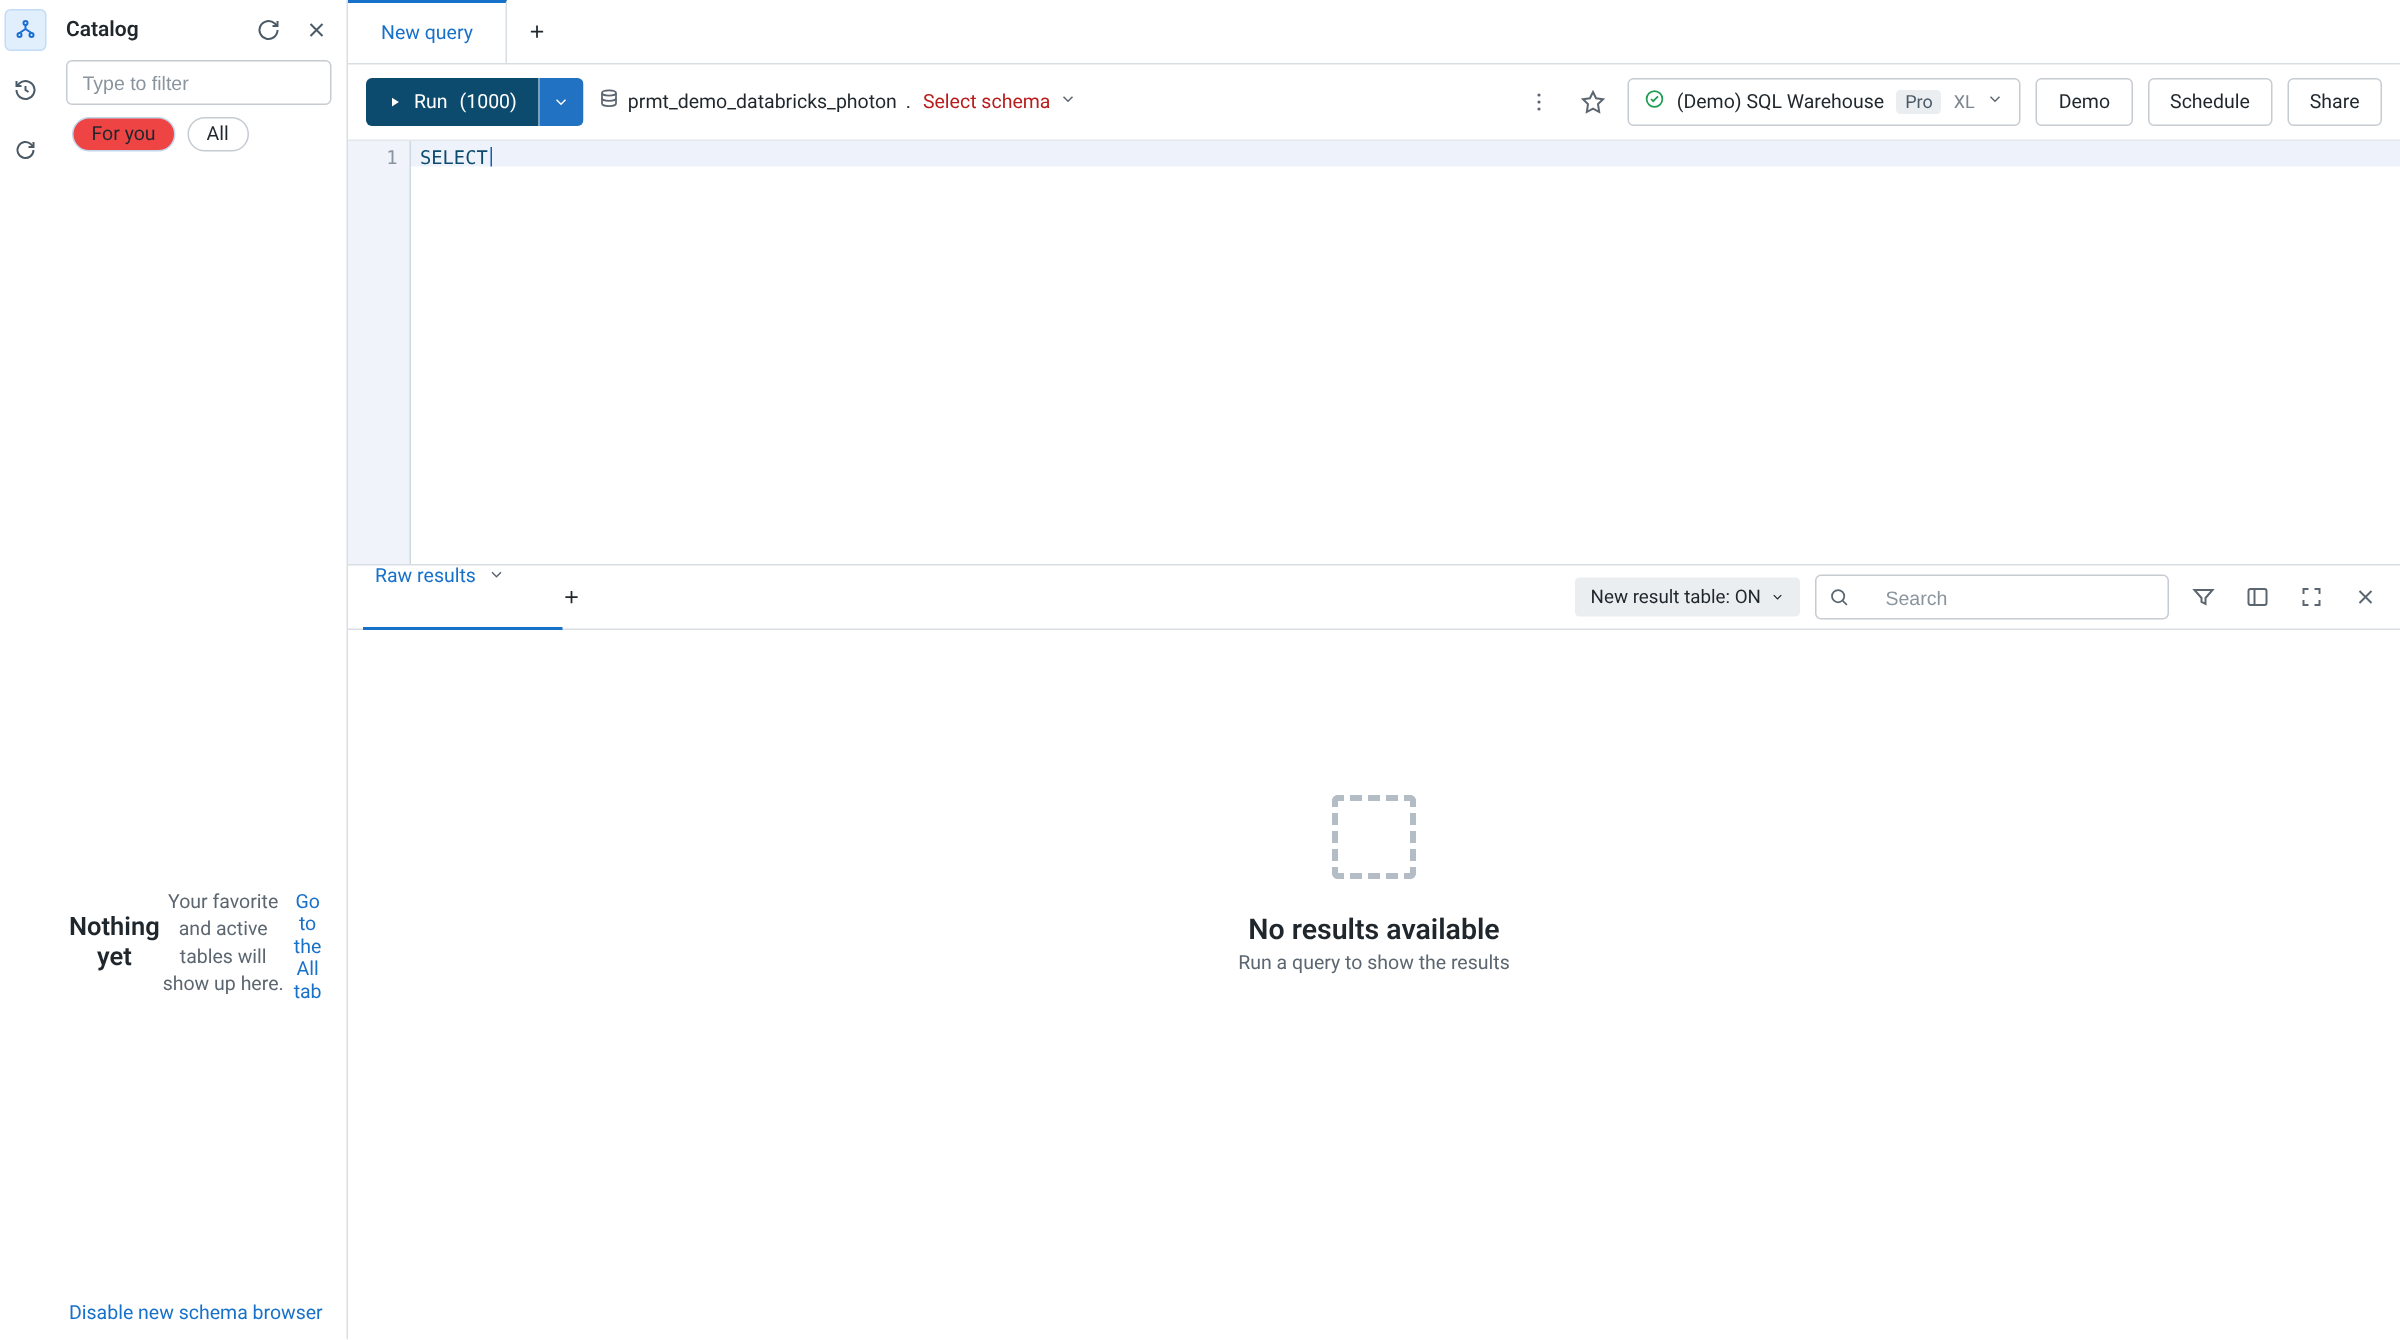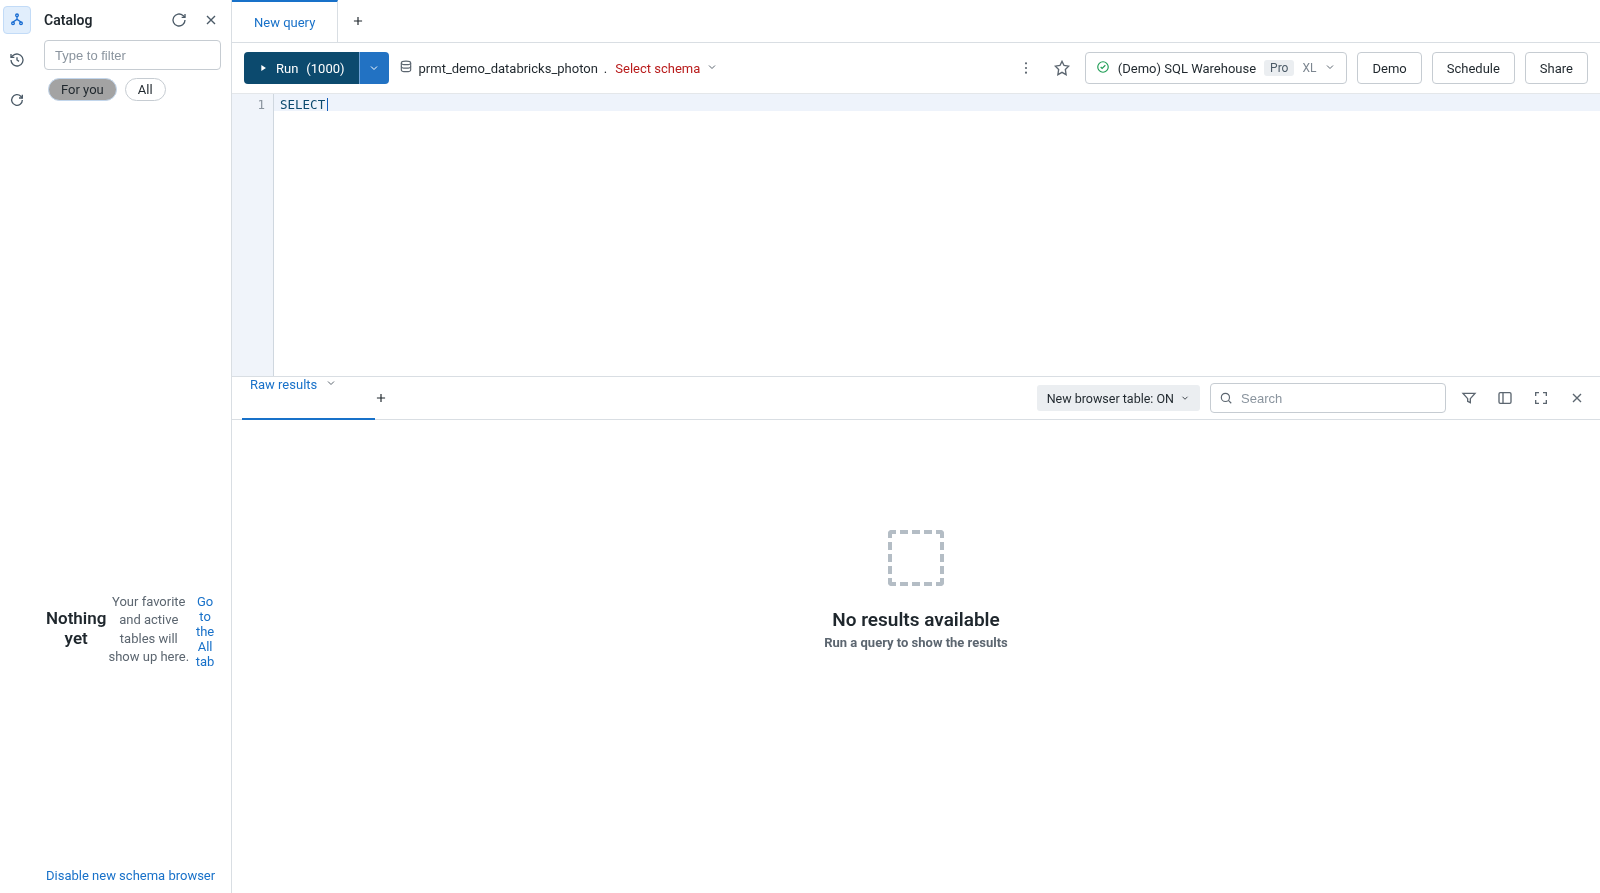--- a/index.html
+++ b/index.html
@@ -17,21 +17,21 @@
   .catalog { width: 198px; border-right: 1px solid #d9dee3; display:flex; flex-direction:column; }
   .catalog-head { display:flex; align-items:center; padding: 8px 8px 6px 10px; gap:8px; }
   .catalog-head h3 { font-size: 14px; font-weight:600; margin:0; flex:1; }
   .catalog-head .hicon { width:24px; height:24px; display:flex; align-items:center; justify-content:center; color:#4b5a67; }
   .catalog-head .hicon svg{ width:16px; height:16px;}
   .filter-box { margin: 2px 10px 8px 10px; }
   .filter-box input { width:100%; height:30px; border:1px solid #c6ccd2; border-radius:4px; padding:0 10px; font-size:13px; color:#737373; }
   .filter-box input::placeholder{ color:#8a949e;}
   .pills { display:flex; gap:8px; padding: 0 0 0 14px; }
   .pill { border:1px solid #c6ccd2; border-radius: 14px; padding:3px 12px; font-size:13px; background:#fff; }
-  .pill.active{ background:#a3a3a3; border-color:#c2d6ec; }
+  .pill.active{ background:#ef4444; border-color:#c2d6ec; }
   .catalog-empty { flex:1; display:flex; align-items:center; justify-content:flex-start; margin-top:300px; text-align:center; padding:0 12px; color:#1f272d; }
   .catalog-empty h4{ font-size:17px; font-weight:600; margin:0 0 4px 0;}
   .catalog-empty p{ margin:0; color:#5c6670; font-size:13px; line-height:1.4;}
   .catalog-empty a{ color:#1871c9; text-decoration:none; margin-top:4px; display:inline-block;}
   .catalog-foot { padding: 10px 12px; }
   .catalog-foot a{ color:#1871c9; text-decoration:none; font-size:13px;}
 
   
   .main { flex:1; display:flex; flex-direction:column; min-width:0; }
 
@@ -79,30 +79,30 @@
   .res-head{ height:44px; border-top:1px solid #d9dee3; border-bottom:1px solid #d9dee3; display:flex; align-items:center; padding:0 10px; gap:10px;}
   .res-tab{ display:flex; align-items:flex-start; gap:8px; color:#1871c9; font-size:13px; height:100%; padding:0 8px; position:relative;}
   .res-tab::after{ content:""; position:absolute; bottom:-1px; left:0; right:-30px; height:2px; background:#1871c9;}
   .res-tab .chev svg{width:12px;height:12px;color:#5c6670;}
   .res-add{ width:28px;height:28px;display:flex;align-items:center;justify-content:center;color:#1f272d; margin-left:12px;}
   .res-add svg{width:14px;height:14px;}
 
   .toggle-pill{ background:#ebeef1; color:#1f272d; border-radius:3px; height:26px; padding:0 10px; display:flex; align-items:center; font-size:12.5px; gap:6px;}
   .toggle-pill svg{width:10px;height:10px;}
 
-  .search-box{ display:flex; align-items:center; height:30px; border:1px solid #c6ccd2; border-radius:4px; padding:0 8px; gap:6px; width:236px;}
+  .search-box{ display:flex; align-items:center; height:30px; border:1px solid #c6ccd2; border-radius:4px; padding:0 8px; gap:22px; width:236px;}
   .search-box svg{width:14px;height:14px;color:#5c6670;}
   .search-box input{ border:none; outline:none; font-size:13px; flex:1;}
   .search-box input::placeholder{color:#8a949e;}
 
   
   .res-body{ flex:1; display:flex; flex-direction:column; align-items:center; justify-content:flex-start; padding-top:110px; color:#1f272d; }
   .dashed-box{ width:56px; height:56px; border:4px dashed #b4bdc5; border-radius:4px; margin-bottom:22px; }
   .res-body h3{ font-size:19px; font-weight:600; margin:0 0 4px 0;}
-  .res-body p{ margin:0; color:#5c6670; font-size:13px;font-weight:bold;}
+  .res-body p{ margin:0; color:#5c6670; font-size:13px;}
 
   .main-scroll{ display:flex; flex-direction:column; flex:1; min-height:0; }
 </style>
 </head>
 <body>
 
 <div class="app">
 
   <div class="rail">
     <div class="rail-btn active">
@@ -270,21 +270,21 @@
         </div>
         <div class="res-add">
           <svg viewBox="0 0 24 24" fill="none" stroke="currentColor" stroke-width="2">
               <path d="M12 5v14M5 12h14"></path>
             </svg>
         </div>
 
         <div class="spacer"></div>
 
         <div class="toggle-pill">
-          <span>New browser table: ON</span>
+          <span>New result table: ON</span>
           <svg viewBox="0 0 24 24" fill="none" stroke="currentColor" stroke-width="2">
               <path d="m6 9 6 6 6-6"></path>
             </svg>
         </div>
 
         <div class="search-box">
           <svg viewBox="0 0 24 24" fill="none" stroke="currentColor" stroke-width="2">
               <circle cx="11" cy="11" r="7"></circle>
               <path d="m21 21-5-5"></path>
             </svg>

